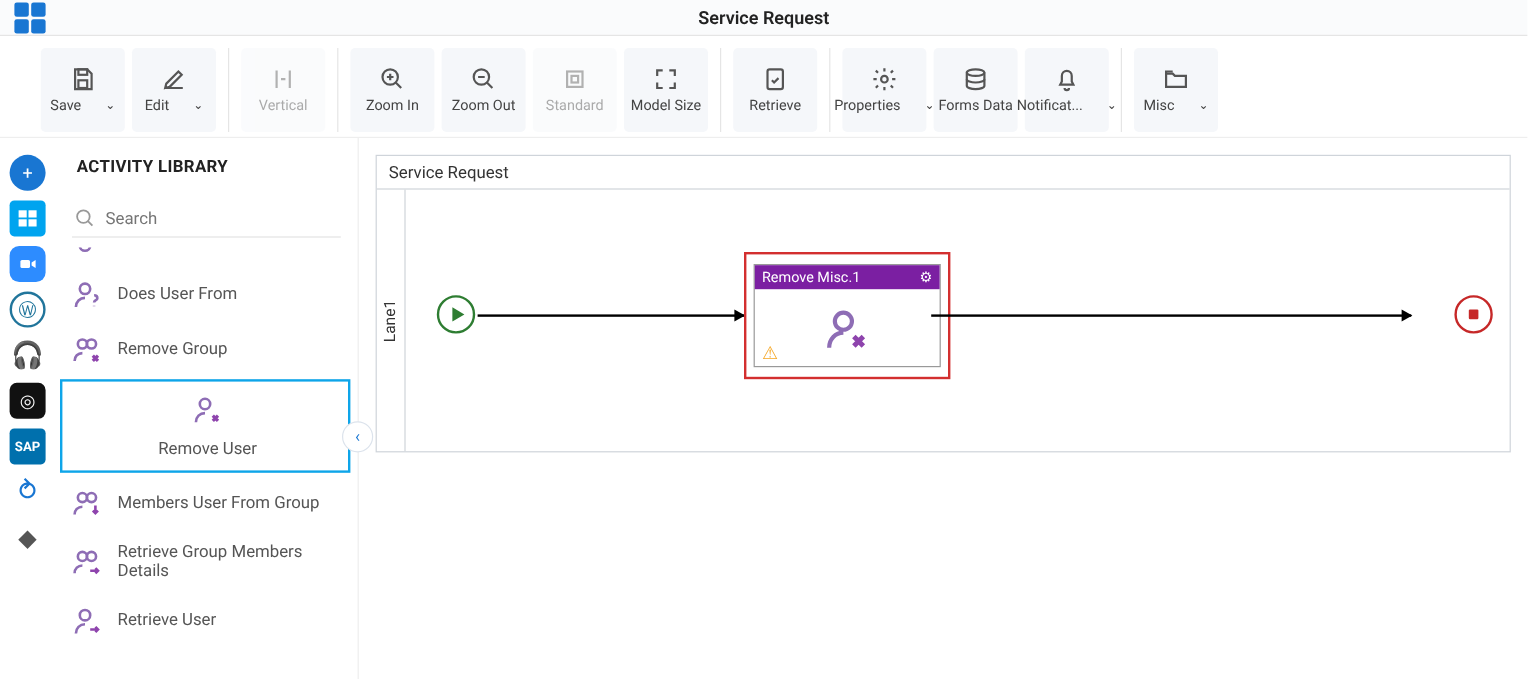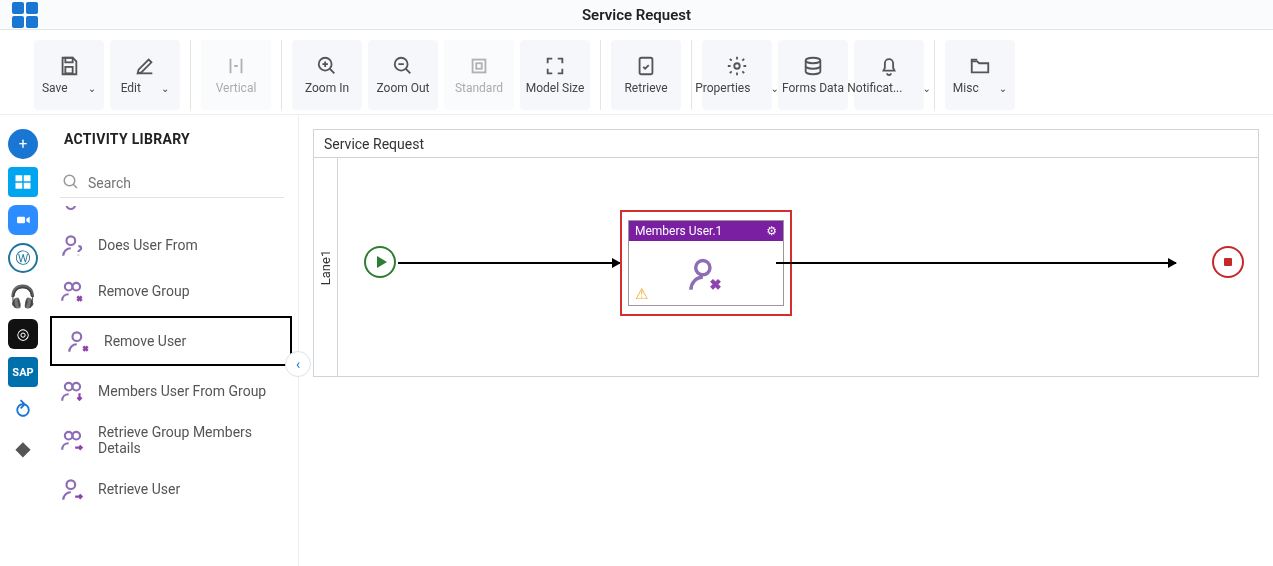--- a/index.html
+++ b/index.html
@@ -20,21 +20,21 @@
   .rail .r{width:30px;height:30px;border-radius:50%;display:flex;align-items:center;justify-content:center;font-size:15px;color:#fff;cursor:pointer;}
   .panel{width:253px;border-right:1px solid #eee;display:flex;flex-direction:column;position:relative;}
   .panel-h{padding:16px 14px 8px 18px;font-size:14px;font-weight:700;letter-spacing:.3px;color:#222;}
   .search{display:flex;align-items:flex-end;gap:8px;margin:14px 14px 8px 14px;border-bottom:1px solid #e3e3e3;padding:4px 2px 6px 2px;}
   .search svg{width:18px;height:18px;stroke:#999;}
   .search input{border:none;outline:none;font-size:14px;color:#555;flex:1;background:transparent;}
   .alist{overflow:auto;flex:1;}
   .alist::-webkit-scrollbar{width:6px;}
   .alist::-webkit-scrollbar-thumb{background:#d0d0d0;border-radius:3px;}
   .act{display:flex;align-items:center;gap:12px;padding:10px 10px 10px 14px;font-size:14px;color:#555;cursor:grab;}
-  .act.sel{border:2px solid #000000;margin:2px 6px 2px 4px;}
+  .act.sel{border:2px solid #0ea5e9;margin:2px 6px 2px 4px;flex-direction:column;}
   .act .aicon{width:26px;height:26px;flex:0 0 26px;}
   .act .aicon svg{width:26px;height:26px;stroke:#8e6db5;fill:none;stroke-width:2;}
   .act .atxt{line-height:1.15;}
   .collapse{position:absolute;right:-13px;top:236px;width:26px;height:26px;border-radius:50%;background:#fff;border:1px solid #dce3ec;display:flex;align-items:center;justify-content:center;color:#1976d2;font-size:14px;cursor:pointer;z-index:5;}
   .canvas-wrap{flex:1;position:relative;padding:14px 14px 0 14px;}
   .canvas{border:1px solid #cfd4da;}
   .c-header{height:28px;border-bottom:1px solid #cfd4da;padding:6px 10px;font-size:14px;color:#333;}
   .c-body{height:218px;display:flex;}
   .lane-tab{width:24px;border-right:1px solid #cfd4da;display:flex;align-items:center;justify-content:center;}
   .lane-tab span{transform:rotate(-90deg);font-size:13px;color:#333;white-space:nowrap;}
@@ -278,21 +278,21 @@
       <div class="c-body">
         <div class="lane-tab">
             <span>Lane1</span>
           </div>
         <div class="lane">
           <div class="node-start"></div>
           <div class="edge e1"></div>
           <div class="node-sel"></div>
           <div class="node">
             <div class="node-title">
-              <span>Members User.1</span>
+              <span>Remove Misc.1</span>
               <span style="cursor:pointer">⚙</span>
             </div>
             <div class="node-body">
               <svg viewBox="0 0 24 24">
                   <circle cx="10" cy="8" r="4.5"></circle>
                   <path d="M2.5 22c0-4.5 3.3-8 7.5-8"></path>
                   <path d="M15.5 16l5 5M20.5 16l-5 5" stroke="#8e44ad" stroke-width="2.6"></path>
                 </svg>
               <span class="node-warn">⚠</span>
             </div>

